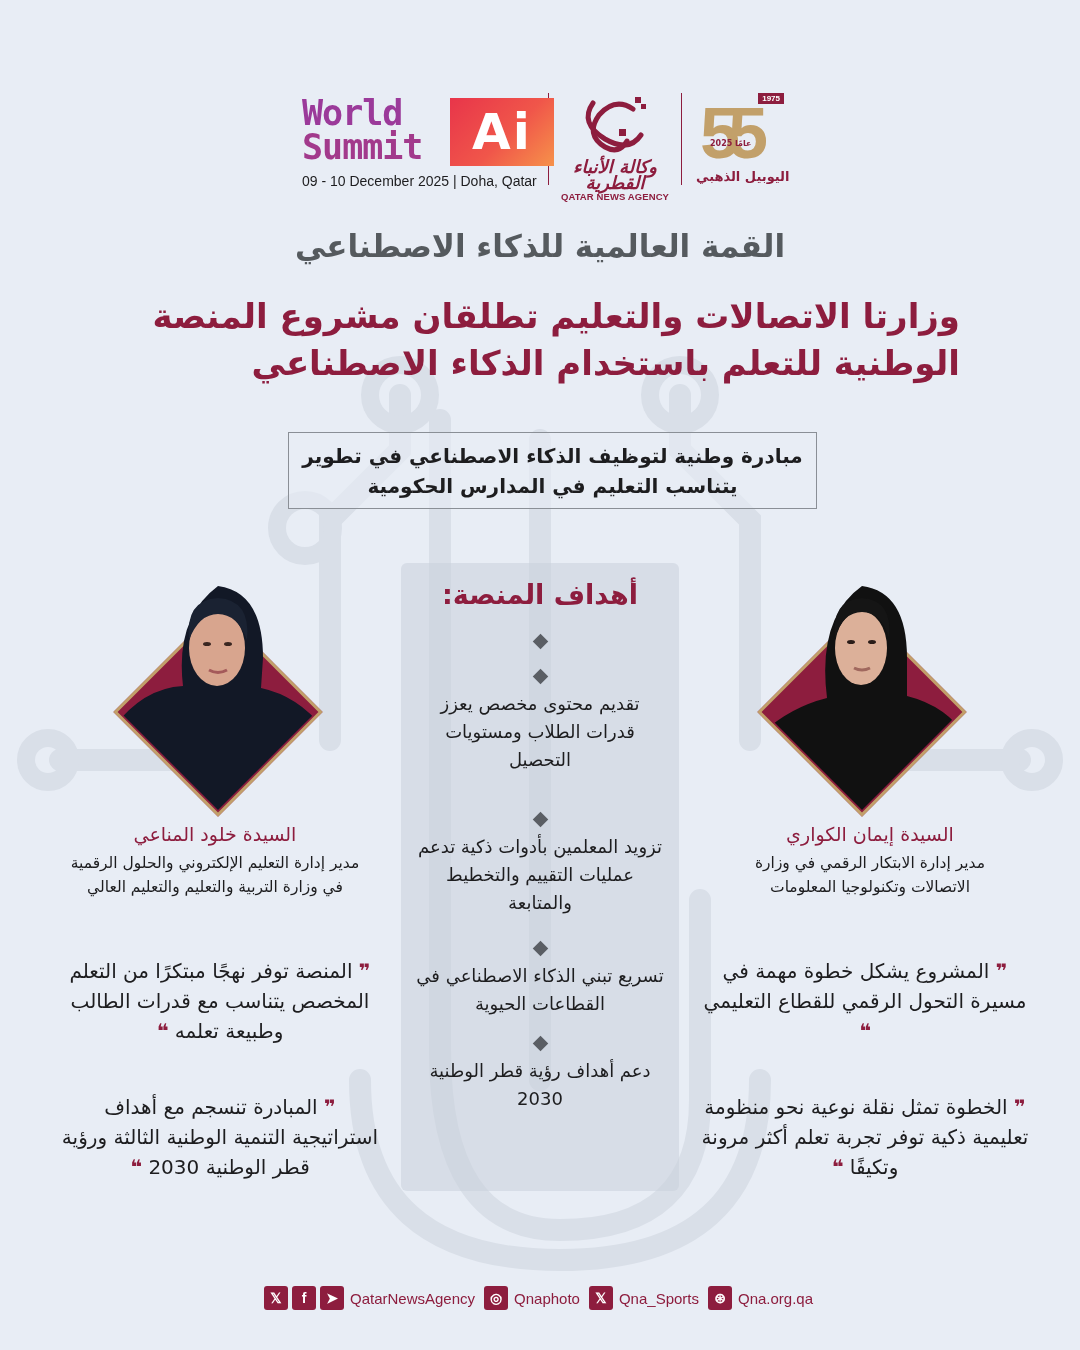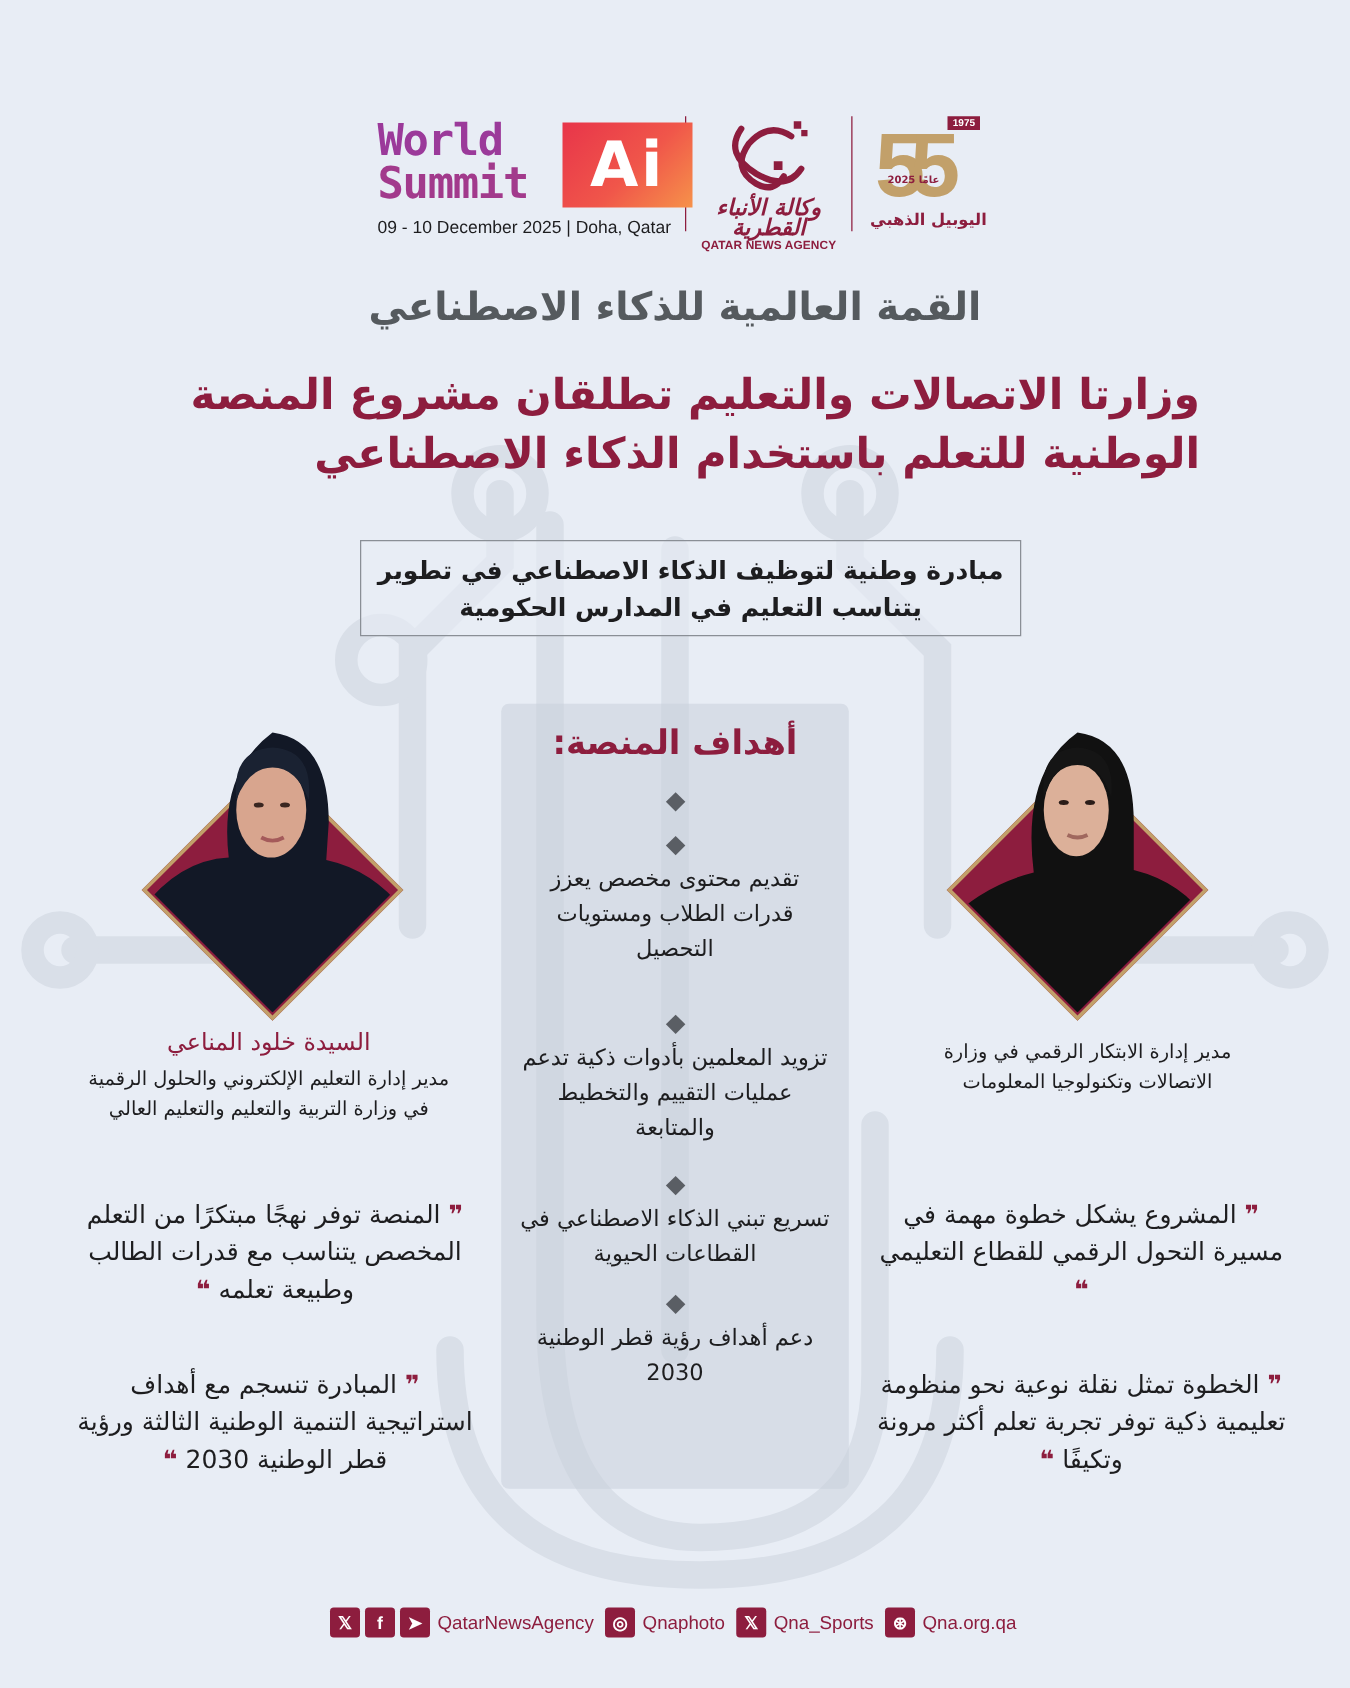--- a/index.html
+++ b/index.html
@@ -177,20 +177,21 @@
       <path d="M0 240 L0 160 Q30 130 70 120 Q60 40 105 8 Q150 14 150 80 L150 118 Q190 128 210 160 L210 240 Z" fill="#111"></path>
       <ellipse cx="104" cy="70" rx="26" ry="37" fill="#dcb099"></ellipse>
       <path d="M78 60 Q74 22 105 20 Q136 22 132 60 Q124 34 105 34 Q86 34 78 60 Z" fill="#151515"></path>
       <ellipse cx="94" cy="64" rx="4" ry="2" fill="#2a1c18"></ellipse>
       <ellipse cx="115" cy="64" rx="4" ry="2" fill="#2a1c18"></ellipse>
       <path d="M97 90 Q105 94 113 90" stroke="#a0685e" stroke-width="3" fill="none"></path>
     </g>
   </svg>
 </div>
 <div class="layer" style="left:700px; top:823px; width:340px;">
+  <div class="name">السيدة إيمان الكواري</div>
   <div class="role" style="margin-top:6px;">مدير إدارة الابتكار الرقمي في وزارة</div>
   <div class="role">الاتصالات وتكنولوجيا المعلومات</div>
 </div>
 
 <div class="layer quote" style="left:60px; top:956px; width:320px;">
   <span class="qmark">❞</span>
   <span>المنصة توفر نهجًا مبتكرًا من التعلم المخصص يتناسب مع قدرات الطالب وطبيعة تعلمه</span>
   <span class="qmark">❝</span>
 </div>
 <div class="layer quote" style="left:60px; top:1092px; width:320px;">

